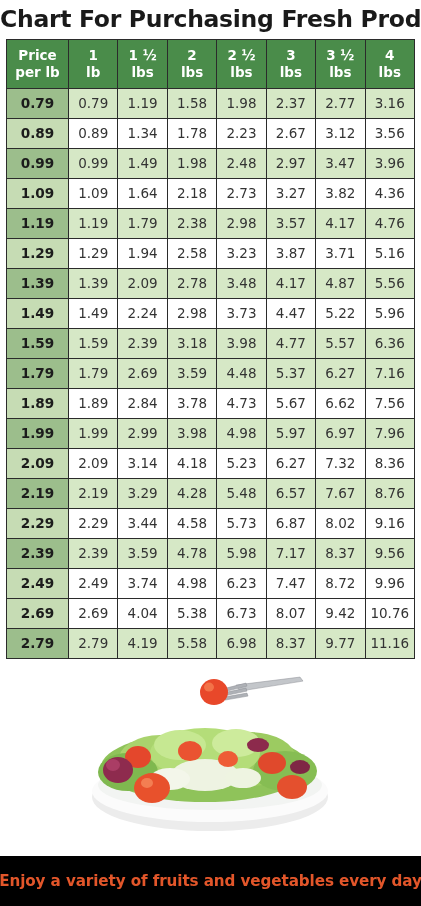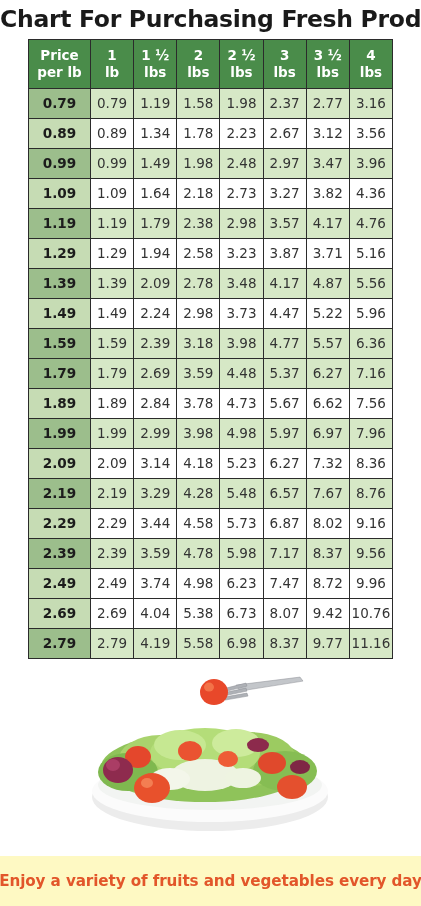--- a/index.html
+++ b/index.html
@@ -28,21 +28,21 @@
     font-weight: bold;
     font-size: 23.5px;
     letter-spacing: -0.3px;
     color: #1a1a1a;
     text-align: center;
     padding: 7px 0 6px 0;
     line-height: 1.1;
     white-space: nowrap;
   }
   .table-wrap {
-    padding: 0 28px;
+    padding: 0 6px;
     box-sizing: border-box;
   }
   table.produce {
     border-collapse: collapse;
     width: 100%;
     table-layout: fixed;
     border: 1px solid #1d1d1d;
   }
   table.produce col.price-col { width: 62px; }
   table.produce th, table.produce td {
@@ -86,21 +86,21 @@
   .art {
     position: relative;
     flex: 1 1 auto;
     min-height: 0;
     background: #ffffff;
     overflow: hidden;
   }
   .salad-svg { display: block; width: 100%; height: 100%; }
 
   .banner {
-    background: #fef9c3;
+    background: #000000;
     height: 50px;
     display: flex;
     align-items: center;
     justify-content: center;
     flex: 0 0 auto;
   }
   .banner-text {
     font-family: "DejaVu Sans", sans-serif;
     font-weight: bold;
     font-size: 15.2px;

